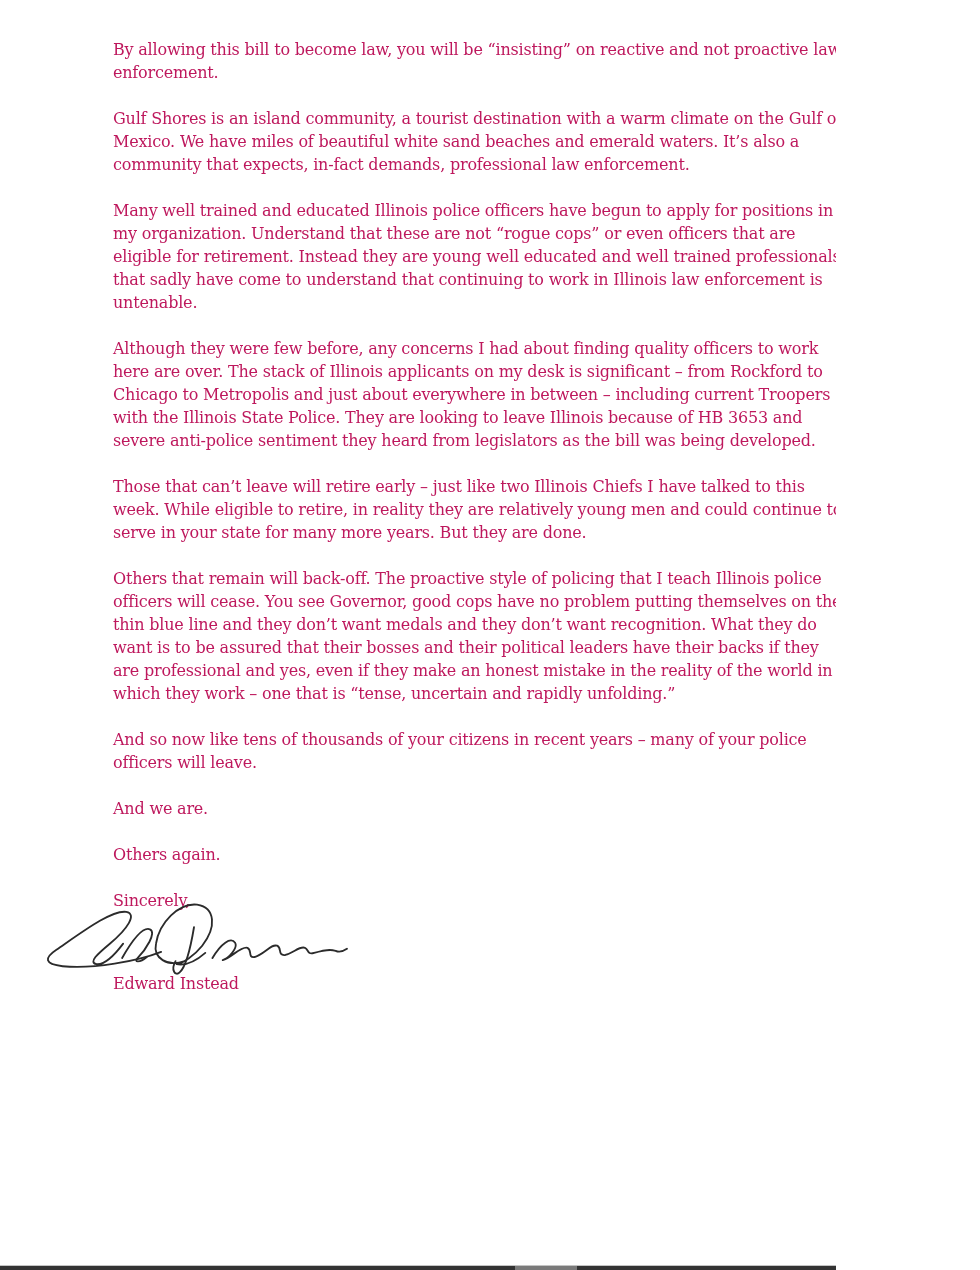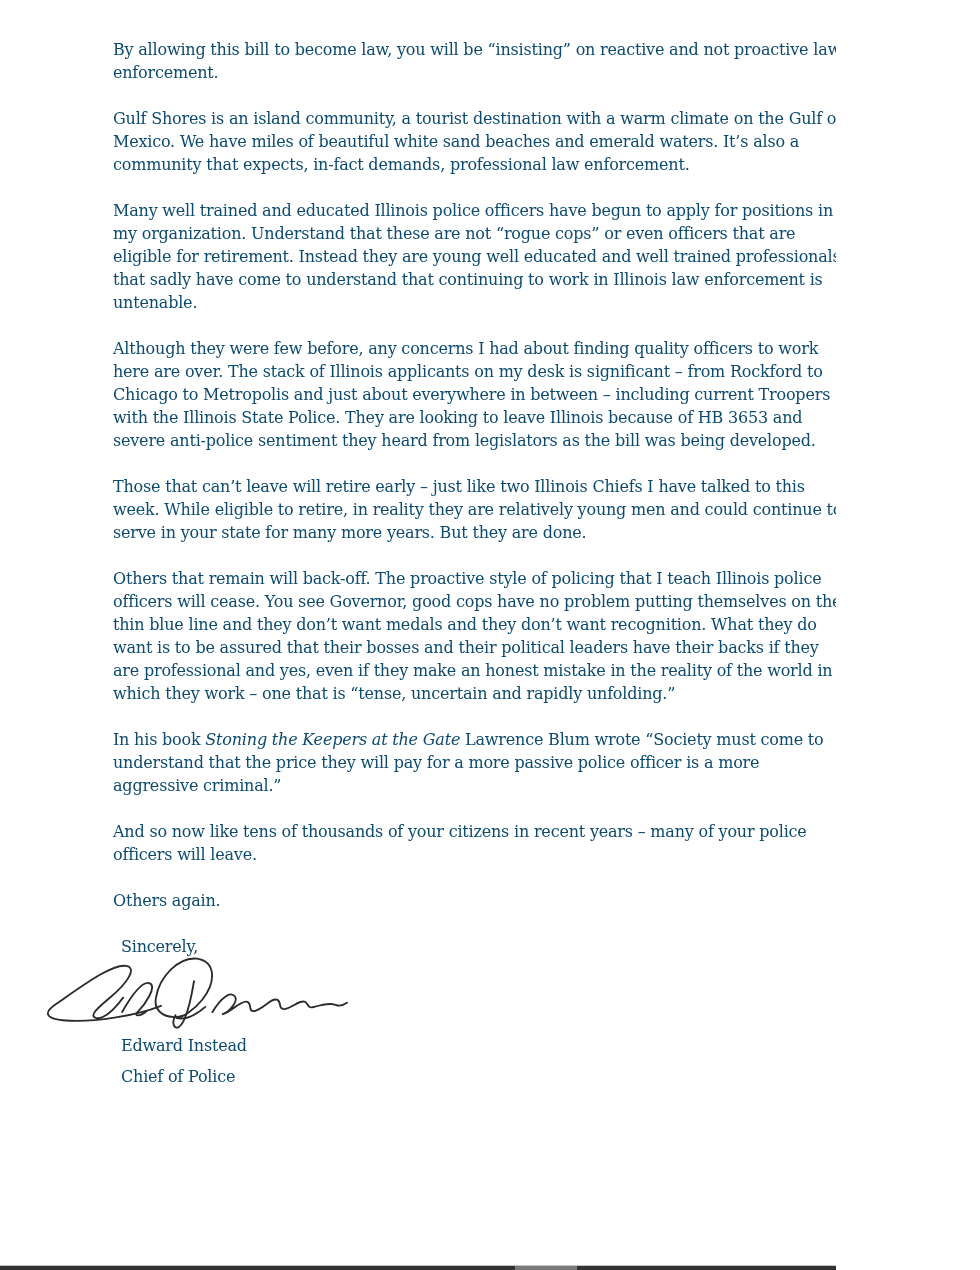--- a/index.html
+++ b/index.html
@@ -4,36 +4,36 @@
 <style>
   html, body { margin: 0; padding: 0; }
   body { background: #ffffff; }
   .page {
     position: relative;
     width: 836px;
     height: 1270px;
     background: #ffffff;
     overflow: hidden;
     font-family: "DejaVu Serif", serif;
-    color: #0c4a6e;
+    color: #be185d;
   }
   .content {
     position: absolute;
     left: 113px;
     top: 38px;
     width: 840px;
   }
   .para {
     margin: 0 0 23px 0;
     font-size: 16px;
     line-height: 23px;
     letter-spacing: -0.2px;
     white-space: pre;
   }
-  .nomargin { margin: 8px; }
+  .nomargin { margin: 0; }
   .it { font-style: italic; }
   .sig-wrap {
     position: relative;
     height: 60px;
   }
   .sig {
     position: absolute;
     left: -73px;
     top: -14px;
     width: 308px;
@@ -87,38 +87,35 @@
 severe anti-police sentiment they heard from legislators as the bill was being developed.</span></p>
     <p class="para"><span>Those that can’t leave will retire early – just like two Illinois Chiefs I have talked to this
 week. While eligible to retire, in reality they are relatively young men and could continue to
 serve in your state for many more years. But they are done.</span></p>
     <p class="para"><span>Others that remain will back-off. The proactive style of policing that I teach Illinois police
 officers will cease. You see Governor, good cops have no problem putting themselves on the
 thin blue line and they don’t want medals and they don’t want recognition. What they do
 want is to be assured that their bosses and their political leaders have their backs if they
 are professional and yes, even if they make an honest mistake in the reality of the world in
 which they work – one that is “tense, uncertain and rapidly unfolding.”</span></p>
-    <p class="para"><span>In his book </span><span class="it">Stoning the Keepers at the Gate</span><span> Lawrence Blum wrote “Society must come to
-understand that the price they will pay for a more passive police officer is a more
-aggressive criminal.”</span></p>
     <p class="para"><span>And so now like tens of thousands of your citizens in recent years – many of your police
 officers will leave.</span></p>
+    <p class="para"><span>And we are.</span></p>
     <p class="para"><span>Others again.</span></p>
     <p class="para nomargin"><span>Sincerely,</span></p>
 
     <div class="sig-wrap">
       <svg class="sig" viewBox="0 0 300 75" aria-hidden="true">
         <path d="M118 52 C95 61 52 69 22 66 C4 64 4 58 16 50 C42 32 70 11 84 13 C95 15 85 30 68 44 C56 54 47 62 55 64 C64 65 75 52 81 44"></path>
         <path d="M80 58 C88 44 99 27 107 30 C114 33 103 50 95 58 C91 62 97 63 104 57"></path>
         <path d="M141 61 C124 67 110 58 113 44 C116 24 135 4 153 6 C171 9 172 28 158 46 C150 56 139 63 133 64 C143 66 153 60 161 53"></path>
         <path d="M150 28 C147 46 143 66 136 72 C132 76 127 70 132 61"></path>
         <path d="M168 58 C176 44 186 37 190 43 C193 48 184 58 178 60 C186 58 196 46 202 48 C207 50 202 58 209 57 C219 54 225 44 231 46 C236 48 231 56 239 55 C247 53 253 46 258 48 C262 50 260 55 267 53 C274 51 281 49 288 51 C292 53 296 51 299 49"></path>
       </svg>
     </div>
 
     <p class="para nomargin"><span>Edward Instead</span></p>
-    <p class="para nomargin"><span>Chief of Police</span></p>
   </div>
 
   <div class="bottom-bar">
     <div class="scroll-thumb"></div>
   </div>
 </div>
 
 </body></html>

